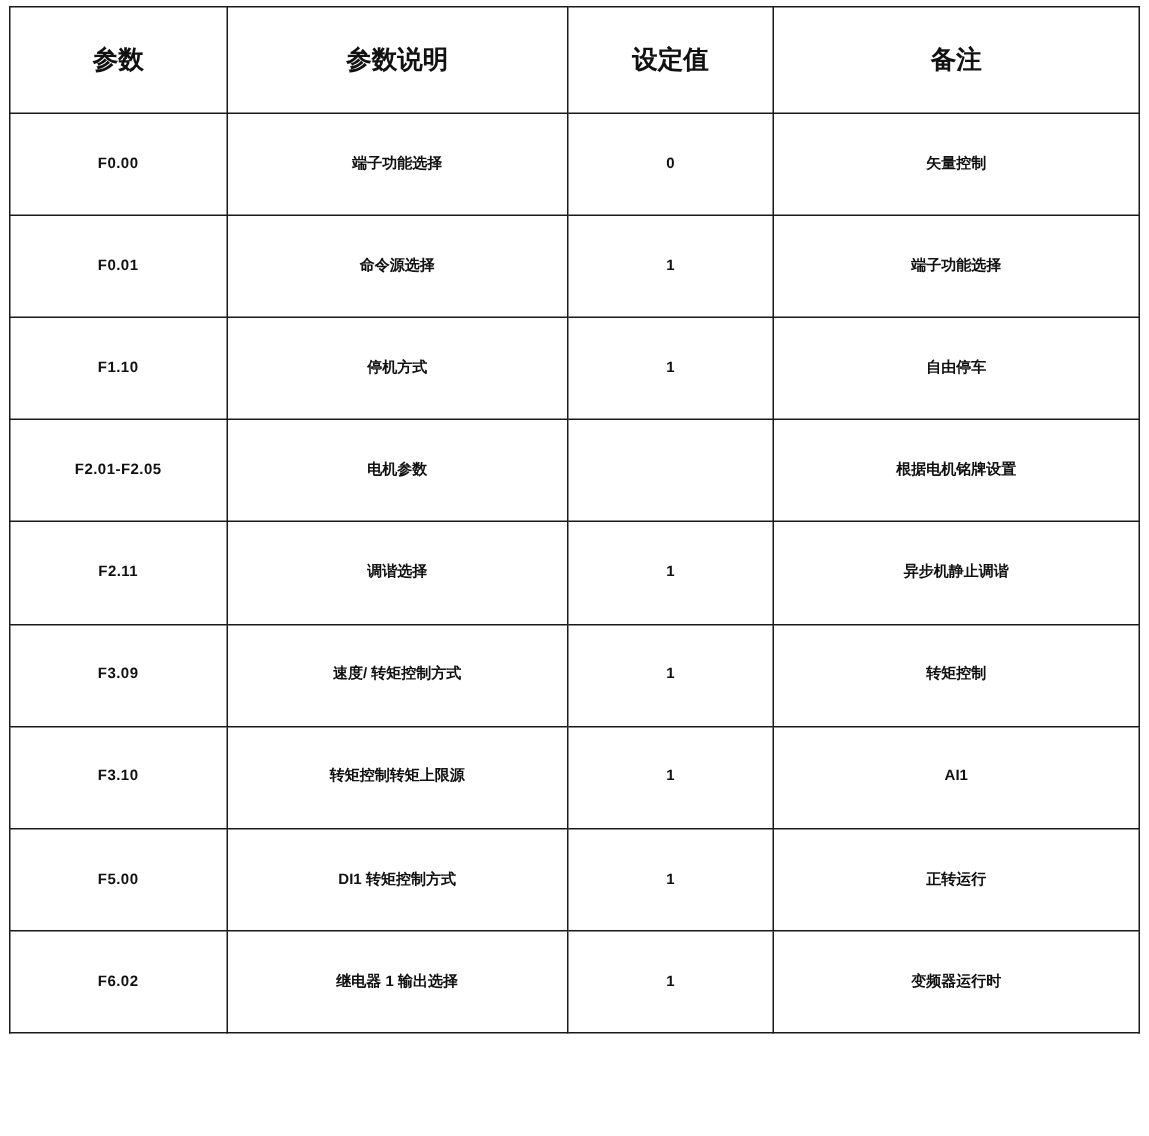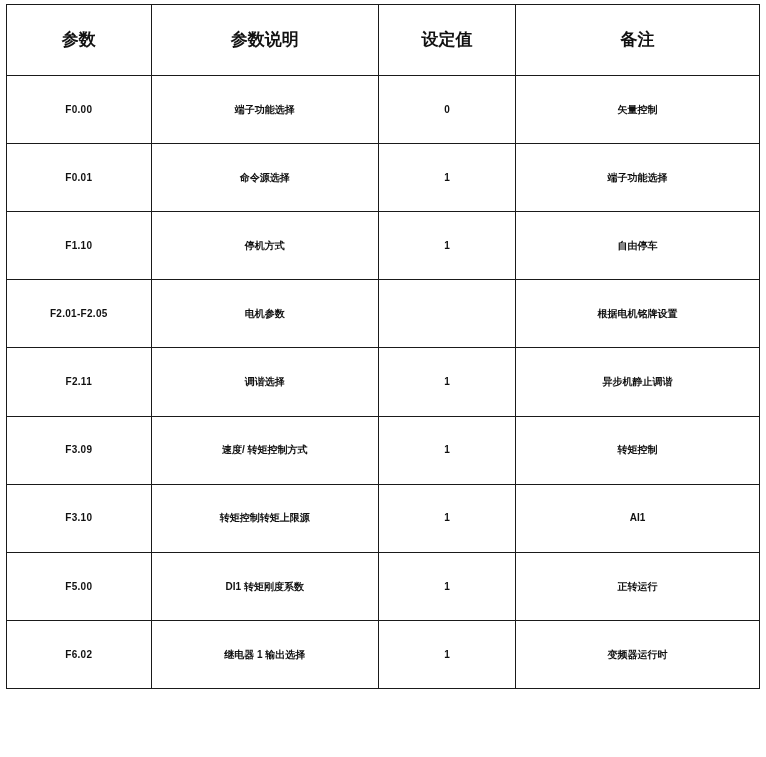--- a/index.html
+++ b/index.html
@@ -124,21 +124,21 @@
         <td class="col-note">转矩控制</td>
       </tr>
       <tr>
         <td class="col-param">F3.10</td>
         <td class="col-desc">转矩控制转矩上限源</td>
         <td class="col-value">1</td>
         <td class="col-note">AI1</td>
       </tr>
       <tr>
         <td class="col-param">F5.00</td>
-        <td class="col-desc">DI1 转矩刚度系数</td>
+        <td class="col-desc">DI1 转矩控制方式</td>
         <td class="col-value">1</td>
         <td class="col-note">正转运行</td>
       </tr>
       <tr>
         <td class="col-param">F6.02</td>
         <td class="col-desc">继电器 1 输出选择</td>
         <td class="col-value">1</td>
         <td class="col-note">变频器运行时</td>
       </tr>
     </tbody>

